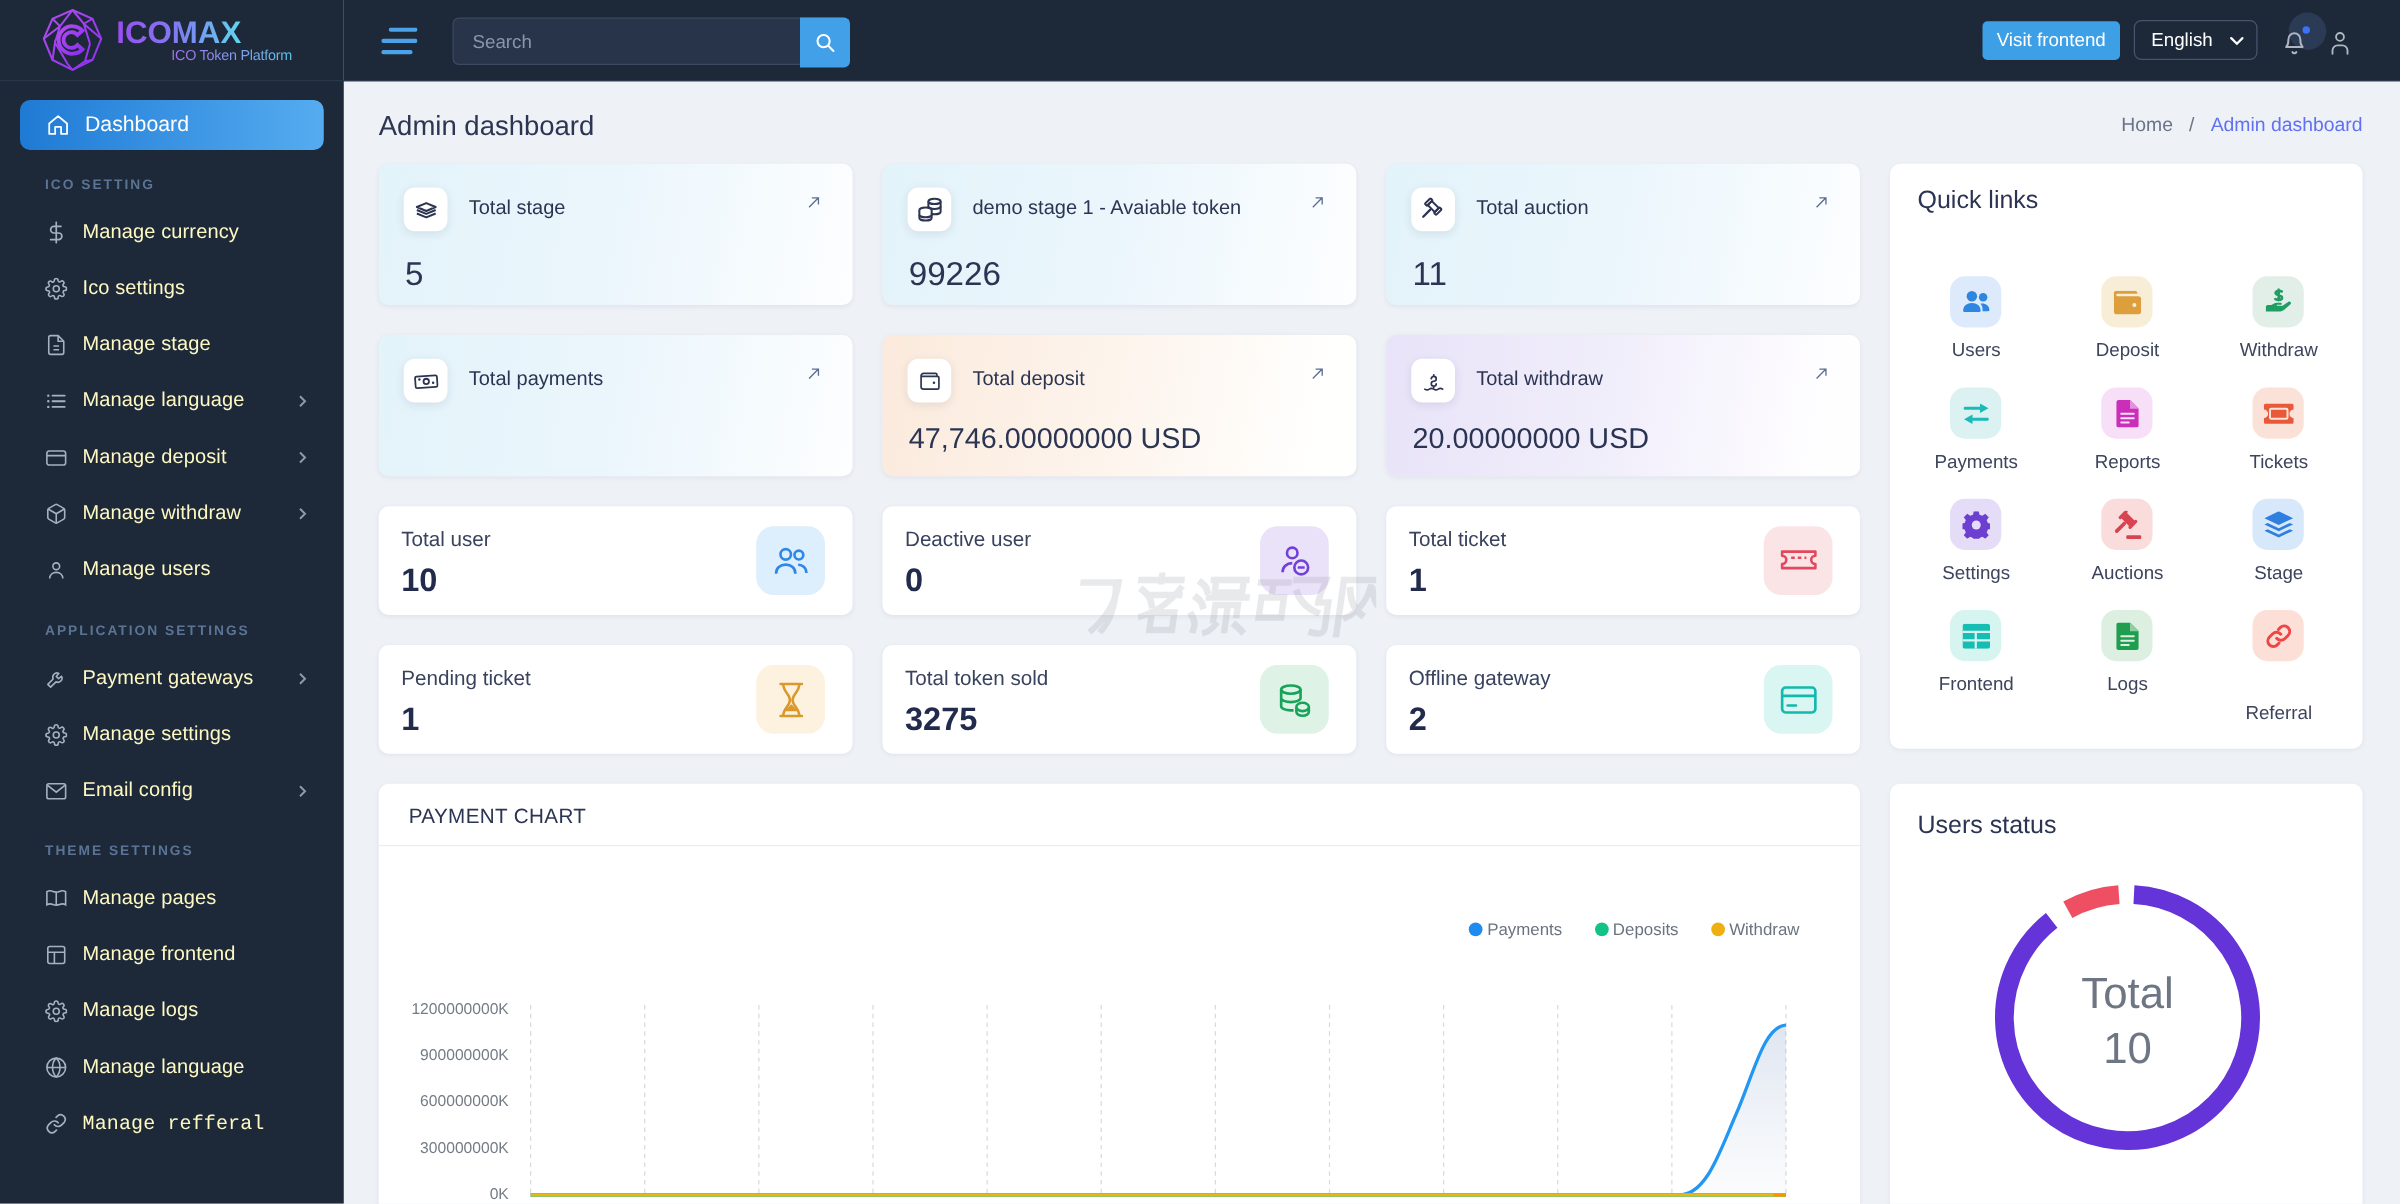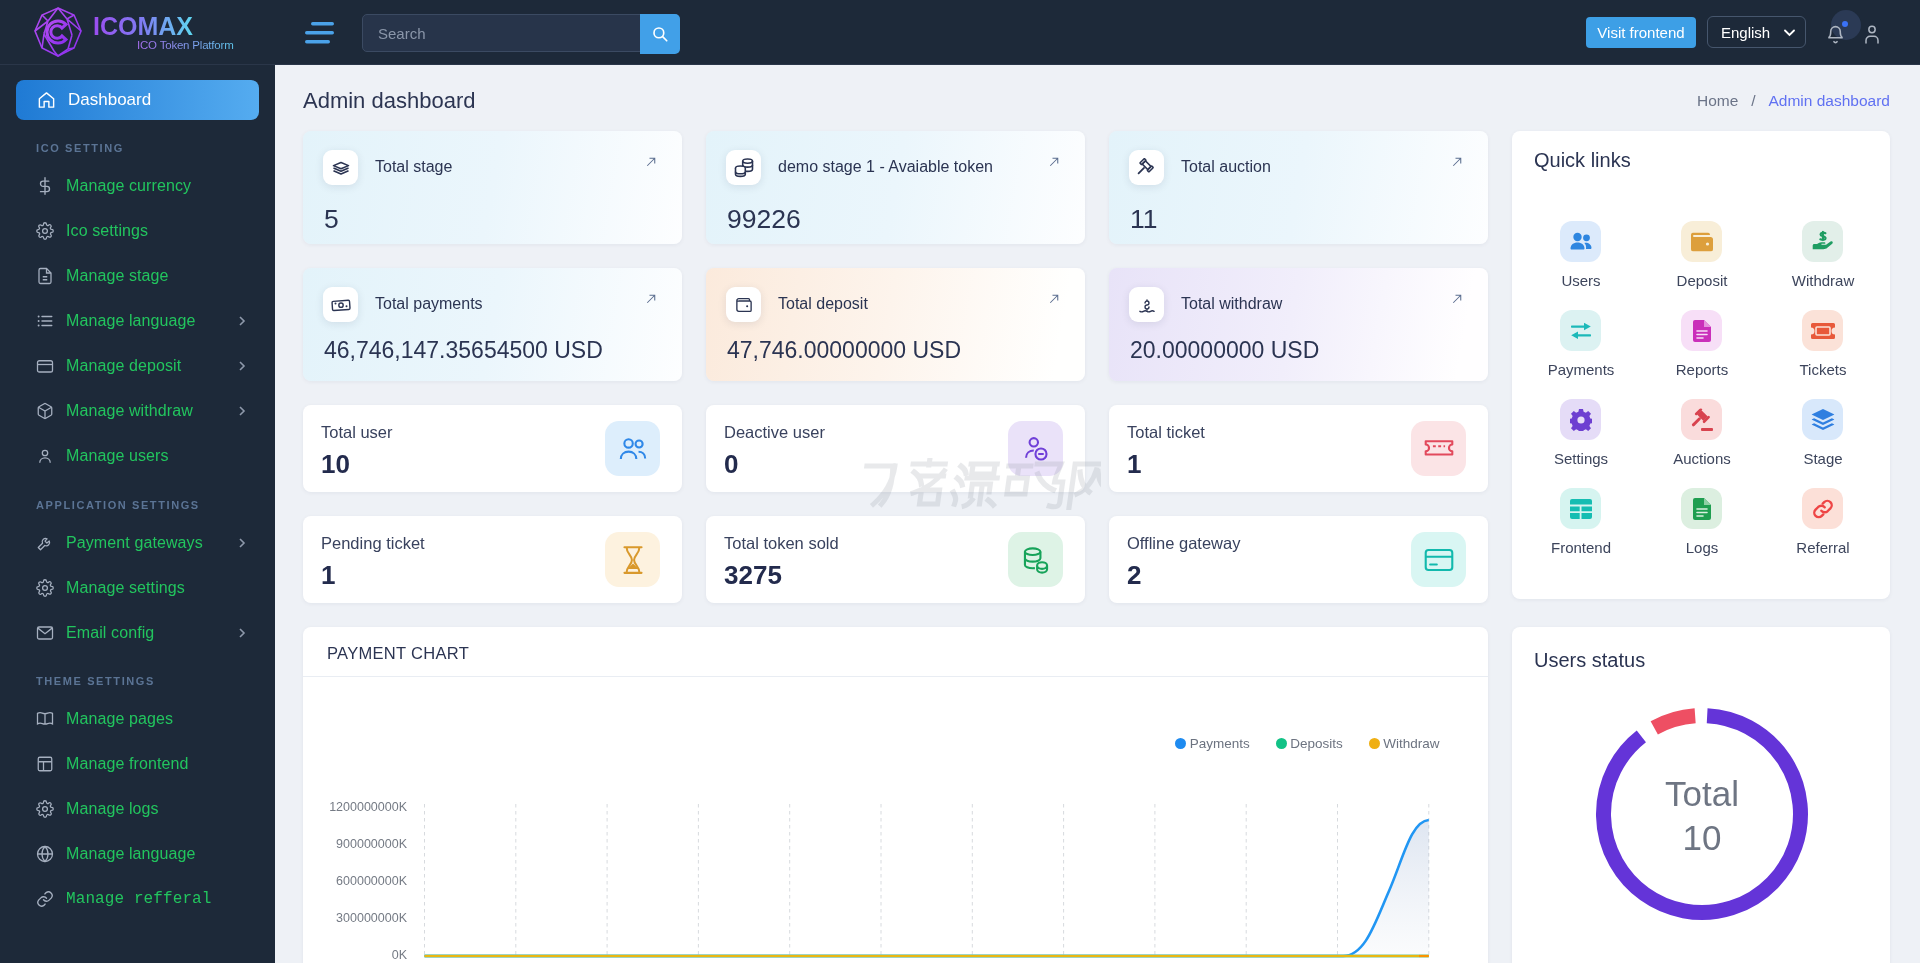--- a/index.html
+++ b/index.html
@@ -2,21 +2,21 @@
 <html><head>
 <meta charset="utf-8">
 <style>
   * { margin:0; padding:0; box-sizing:border-box; }
   html,body { width:1920px; height:963px; overflow:hidden; }
   body { font-family:"Liberation Sans", sans-serif; background:#eef1f6; position:relative; color:#2b3452; }
   
   #sidebar { position:absolute; left:0; top:0; width:275px; height:963px; background:#1d2939; }
   #logo { position:absolute; left:0; top:0; width:275px; height:65px; border-bottom:1px solid #2a3649; }
   #topbar { position:absolute; left:275px; top:0; width:1645px; height:65px; background:#1d2939; border-bottom:1px solid #2a3649; }
-  .navitem { position:absolute; left:0; width:275px; height:44px; color:#22c55e; font-size:16px; letter-spacing:0.1px; }
+  .navitem { position:absolute; left:0; width:275px; height:44px; color:#fef9c3; font-size:16px; letter-spacing:0.1px; }
   .navitem .ic { position:absolute; left:36px; top:50%; transform:translateY(-50%); width:18px; height:18px; }
   .navitem .tx { position:absolute; left:66px; top:50%; transform:translateY(-50%); }
   .navitem .chev { position:absolute; right:28px; top:50%; transform:translateY(-50%); width:10px; height:10px; }
   .navlabel { position:absolute; left:36px; color:#5b7495; font-size:11px; font-weight:bold; letter-spacing:1.6px; }
   #dash-active { position:absolute; left:16px; top:80px; width:243px; height:40px; border-radius:8px;
      background:linear-gradient(90deg,#1f7ad4 0%, #55acf0 100%); color:#fff; font-size:17px; }
   #dash-active .ic { position:absolute; left:21px; top:50%; transform:translateY(-50%); width:19px; height:19px;}
   #dash-active .tx { position:absolute; left:52px; top:50%; transform:translateY(-50%); font-weight:500;}
   
   #searchbox { position:absolute; left:87px; top:14px; width:318px; height:38px; background:#27344a; border:1px solid #3b4a62; border-radius:5px; }
@@ -285,21 +285,20 @@
 
 <div class="card" style="left:303px;top:268px;width:379px;height:113px;background:linear-gradient(100deg,#e3f3fa 0%,#ebf6fc 50%,#fdfeff 100%);">
   <div class="stat-ic">
       <svg width="20" height="20" viewBox="0 0 24 24" fill="none" stroke="#2b3452" stroke-width="1.7">
         <rect x="1.5" y="7" width="21" height="11" rx="1.5" transform="rotate(-4 12 12)"></rect>
         <circle cx="12" cy="12.2" r="2.6"></circle>
         <path d="M5.4 10.2h.01M18.6 13.4h.01" stroke-width="2.4" stroke-linecap="round"></path>
       </svg>
     </div>
   <div class="stat-title">Total payments</div>
-  <div class="stat-num" style="font-size:23px;top:69px;">46,746,147.35654500 USD</div>
   <svg class="goarr" viewBox="0 0 16 16" fill="none" stroke="#5a6d8f" stroke-width="1.4">
       <path d="M3 13L13 3M6 3h7v7"></path>
     </svg>
 </div>
 <div class="card" style="left:706px;top:268px;width:379px;height:113px;background:linear-gradient(100deg,#fbeadc 0%,#fdf4ec 48%,#fffffe 92%);">
   <div class="stat-ic">
       <svg width="19" height="19" viewBox="0 0 24 24" fill="none" stroke="#2b3452" stroke-width="1.7">
         <path d="M19 7V5.5A1.5 1.5 0 0 0 17.5 4h-12A2.5 2.5 0 0 0 3 6.5v11A2.5 2.5 0 0 0 5.5 20h14a1.5 1.5 0 0 0 1.5-1.5v-10A1.5 1.5 0 0 0 19.5 7H5.5A2.5 2.5 0 0 1 3 6.5"></path>
         <path d="M16 13.5h.01" stroke-width="2.6" stroke-linecap="round"></path>
       </svg>
@@ -486,21 +485,21 @@
         <path d="M4 11h10M4 14.5h10M4 18h6" stroke="#dcefe0" stroke-width="1.6" stroke-linecap="round"></path>
       </svg>
     </div>
   <div class="ql-label" style="left:190px;top:408px;">Logs</div>
   <div class="ql-tile" style="left:290px;top:357px;background:#fce0d8;">
       <svg width="22" height="22" viewBox="0 0 24 24" fill="none" stroke="#ee4545" stroke-width="2.6">
         <path d="M10.2 13.8a4.8 4.8 0 0 0 7 .4l2.9-2.9a4.8 4.8 0 0 0-6.8-6.8l-1.6 1.6" stroke-linecap="round"></path>
         <path d="M13.8 10.2a4.8 4.8 0 0 0-7-.4l-2.9 2.9a4.8 4.8 0 0 0 6.8 6.8l1.6-1.6" stroke-linecap="round"></path>
       </svg>
     </div>
-  <div class="ql-label" style="left:311px;top:408px;">Referral</div>
+  <div class="ql-label" style="left:311px;top:431px;">Referral</div>
 </div>
 
 <div class="card" style="left:303px;top:627px;width:1185px;height:400px;">
   <div style="position:absolute;left:24px;top:17px;font-size:16.5px;font-weight:500;letter-spacing:0.3px;color:#2b3452;">PAYMENT CHART</div>
   <div style="position:absolute;left:0;top:49px;width:1185px;height:1px;background:#e9edf3;"></div>
 
   <div style="position:absolute;left:872px;top:109px;font-size:13.5px;color:#6c7380;">
     <span style="display:inline-block;width:11px;height:11px;border-radius:50%;background:#1e8bf0;vertical-align:-1px;"></span> Payments
     <span style="display:inline-block;width:11px;height:11px;border-radius:50%;background:#12c286;vertical-align:-1px;margin-left:22px;"></span> Deposits
     <span style="display:inline-block;width:11px;height:11px;border-radius:50%;background:#efaf13;vertical-align:-1px;margin-left:22px;"></span> Withdraw

